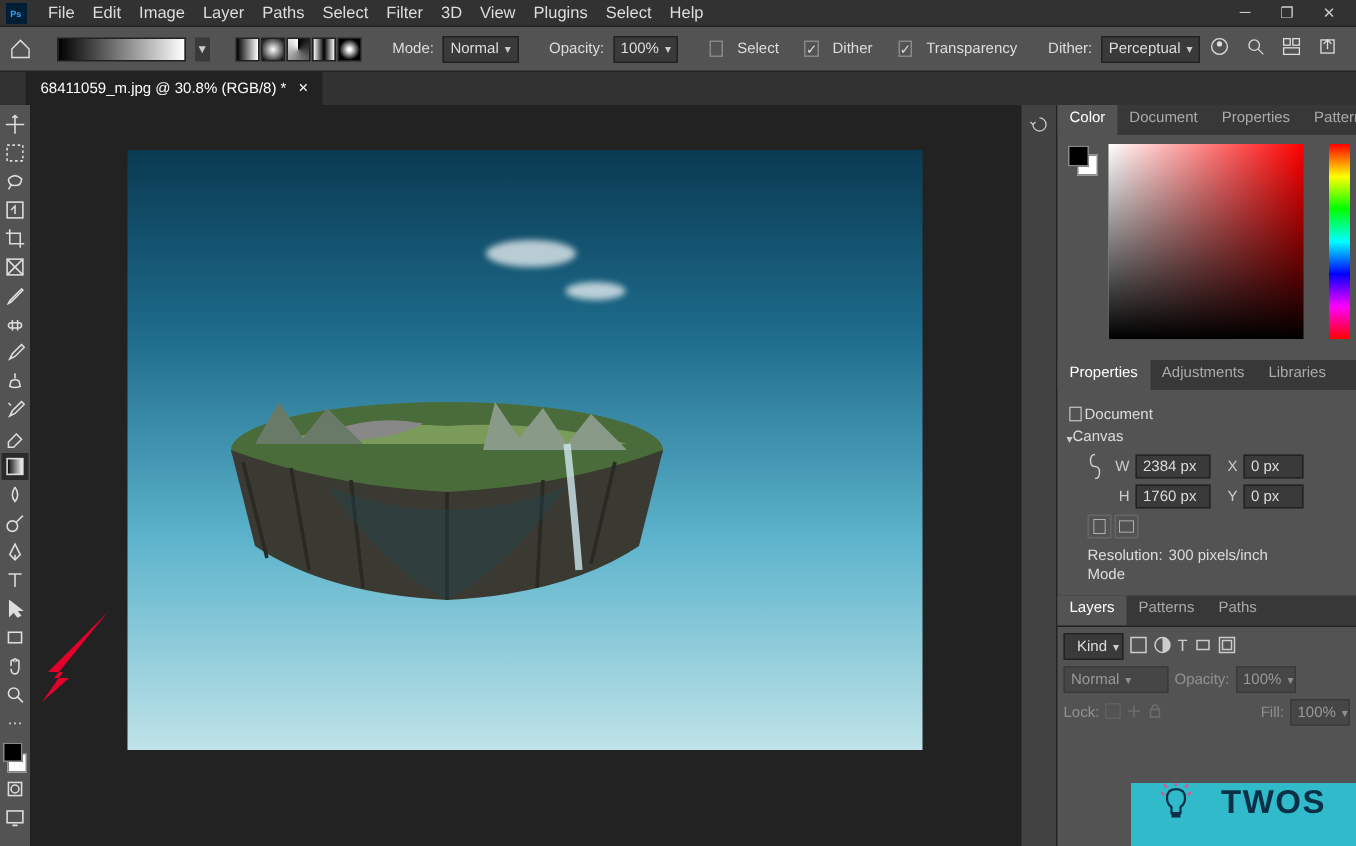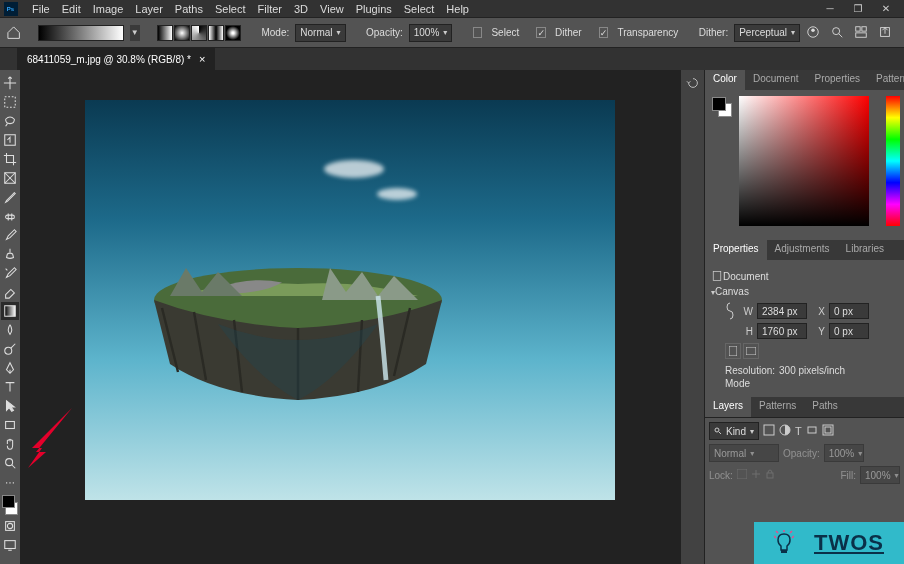--- a/index.html
+++ b/index.html
@@ -70,21 +70,21 @@
 .section-title { display: flex; align-items: flex-end; gap: 0; margin: 4px 0; }
 
 .layers-panel { flex: 1; padding: 4px; font-size: 10px; border-top: 1px solid #222; }
 .layer-controls { display: flex; gap: 4px; align-items: center; margin-bottom: 4px; }
 
 
 .red-arrow { position: absolute; left: 28px; top: 408px; }
 .red-arrow svg { width: 44px; height: 60px; }
 
 
-.twos { position: absolute; right: 0; bottom: 0; width: 150px; height: 42px; background: #31baca; display: flex; align-items: center; justify-content: center; gap: 20px; font-weight: 700; font-size: 22px; color: #0a3048; letter-spacing: 1px; font-family: Arial, sans-serif; text-decoration: underline; }
+.twos { position: absolute; right: 0; bottom: 0; width: 150px; height: 42px; background: #31baca; display: flex; justify-content: center; gap: 20px; font-weight: 700; font-size: 22px; color: #0a3048; letter-spacing: 1px; font-family: Arial, sans-serif; }
 .twos svg { width: 20px; height: 26px; }
 
 .chev { font-size: 8px; color: #ccc; }
 </style>
 </head>
 <body>
 
 <div class="menubar">
   <div class="ps-logo">
     <svg viewBox="0 0 20 20">
@@ -422,21 +422,21 @@
       </div>
     </div>
 
     <div class="panel-tabs">
       <div class="ptab active">Layers</div>
       <div class="ptab">Patterns</div>
       <div class="ptab">Paths</div>
     </div>
     <div class="layers-panel">
       <div class="layer-controls">
-        <div class="opt-select" style="width:50px">
+        <div class="opt-select" style="width:40px">
             <svg width="8" height="8" viewBox="0 0 8 8">
               <circle cx="3" cy="3" r="2" fill="none" stroke="#ccc"></circle>
               <line x1="5" y1="5" x2="7" y2="7" stroke="#ccc"></line>
             </svg> 
             <span>Kind</span> 
             <span class="chev">▾</span>
           </div>
         <div><svg width="12" height="12" viewBox="0 0 12 12">
               <rect x="1" y="1" width="10" height="10" fill="none" stroke="#ccc"></rect>
             </svg></div>

